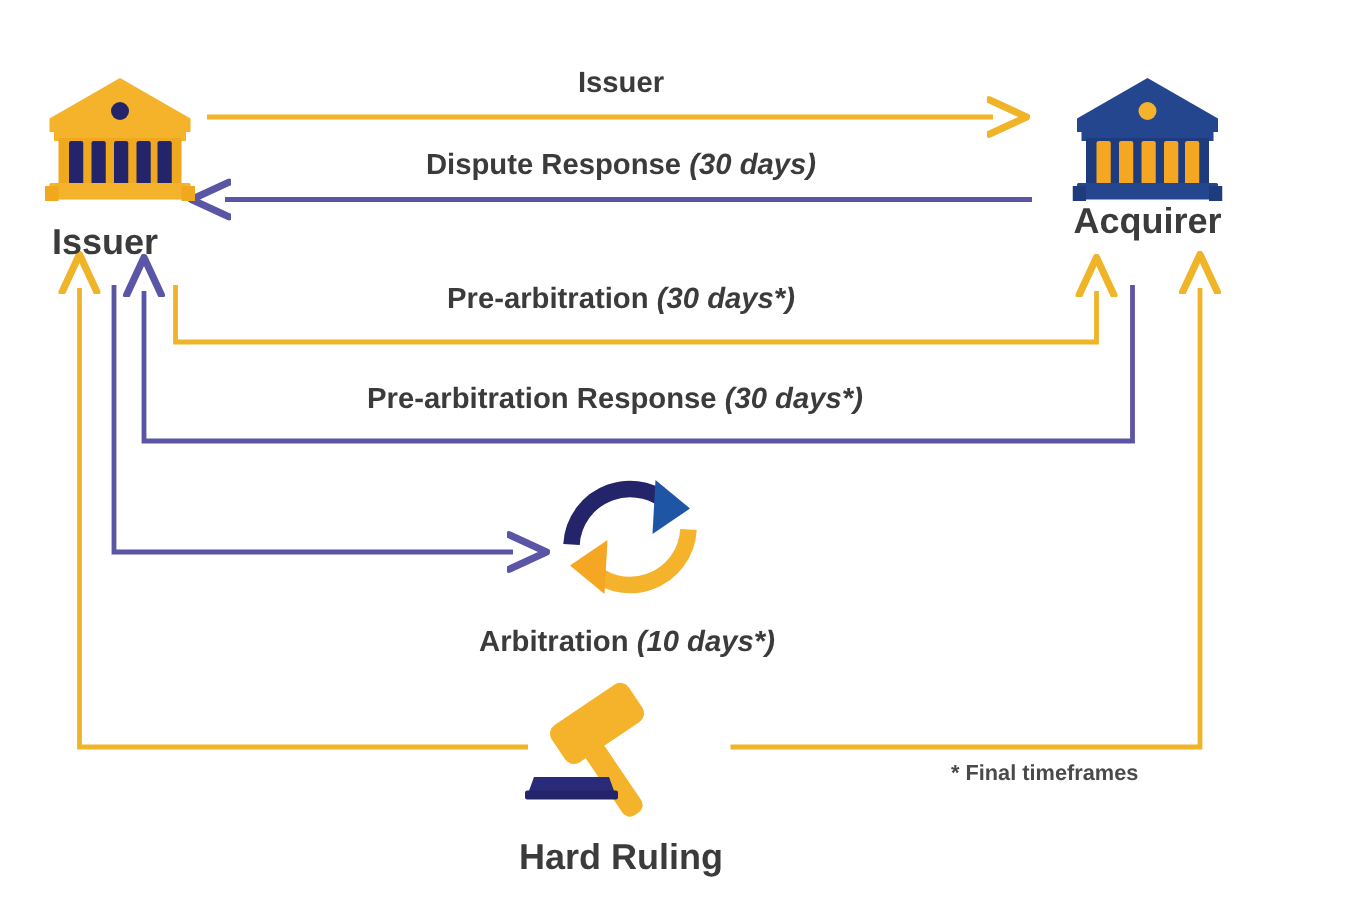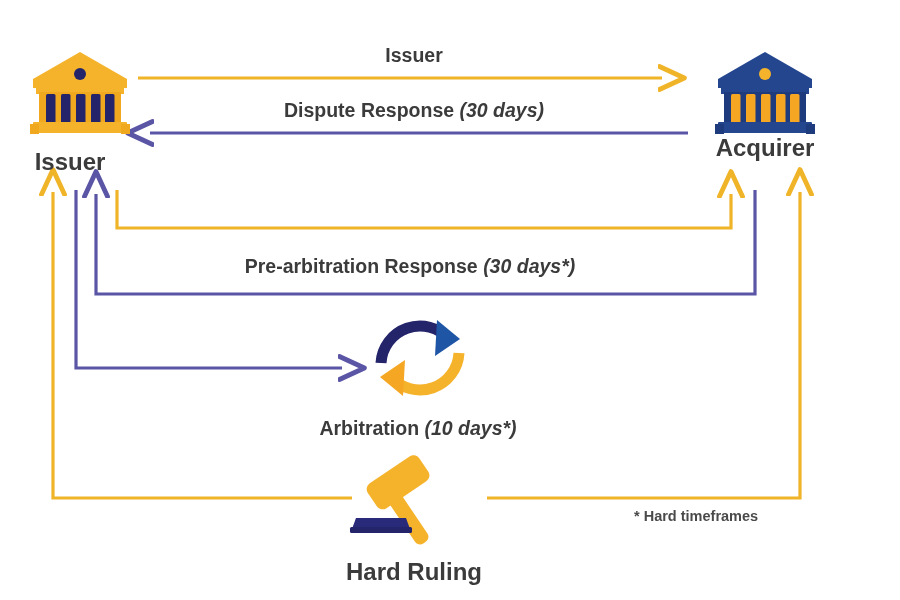--- a/index.html
+++ b/index.html
@@ -148,20 +148,23 @@
   <div class="lbl node-label center-x" style="left:765px; top:136px;">Acquirer</div>
 
   <div class="lbl flow-label center-x" style="left:414px; top:46px;">
     <span>Issuer</span>
   </div>
 
   <div class="lbl flow-label center-x" style="left:414px; top:101px;">
     <span>Dispute Response </span><span class="em">(30 days)</span>
   </div>
 
+  <div class="lbl flow-label center-x" style="left:414px; top:190px;">
+    <span>Pre-arbitration </span><span class="em">(30 days*)</span>
+  </div>
 
   <div class="lbl flow-label center-x" style="left:410px; top:257px;">
     <span>Pre-arbitration Response </span><span class="em">(30 days*)</span>
   </div>
 
   <div style="position:absolute; left:365px; top:308px; width:110px; height:100px;">
     <svg width="110" height="100" viewBox="0 0 110 100">
 
       <path d="M16,55 A39,39 0 0 1 84,31" fill="none" stroke="#24246B" stroke-width="11" stroke-linecap="butt"></path>
       <path d="M72,12 L95,31 L70,48 Z" fill="#1F55A5"></path>
@@ -182,15 +185,15 @@
       <g transform="rotate(-34 52 32)">
         <rect x="22" y="12" width="62" height="30" rx="7" fill="#F5B32B"></rect>
       </g>
 
       <path d="M8,63 L58,63 L62,74 L4,74 Z" fill="#2A2A7A"></path>
       <rect x="2" y="72" width="62" height="6" rx="1.5" fill="#24246B"></rect>
     </svg>
   </div>
   <div class="lbl node-label center-x" style="left:414px; top:560px;">Hard Ruling</div>
 
-  <div class="lbl foot-note" style="left:634px; top:509px;">* Hard timeframes</div>
+  <div class="lbl foot-note" style="left:634px; top:509px;">* Final timeframes</div>
 
 </div>
 
 </body></html>

